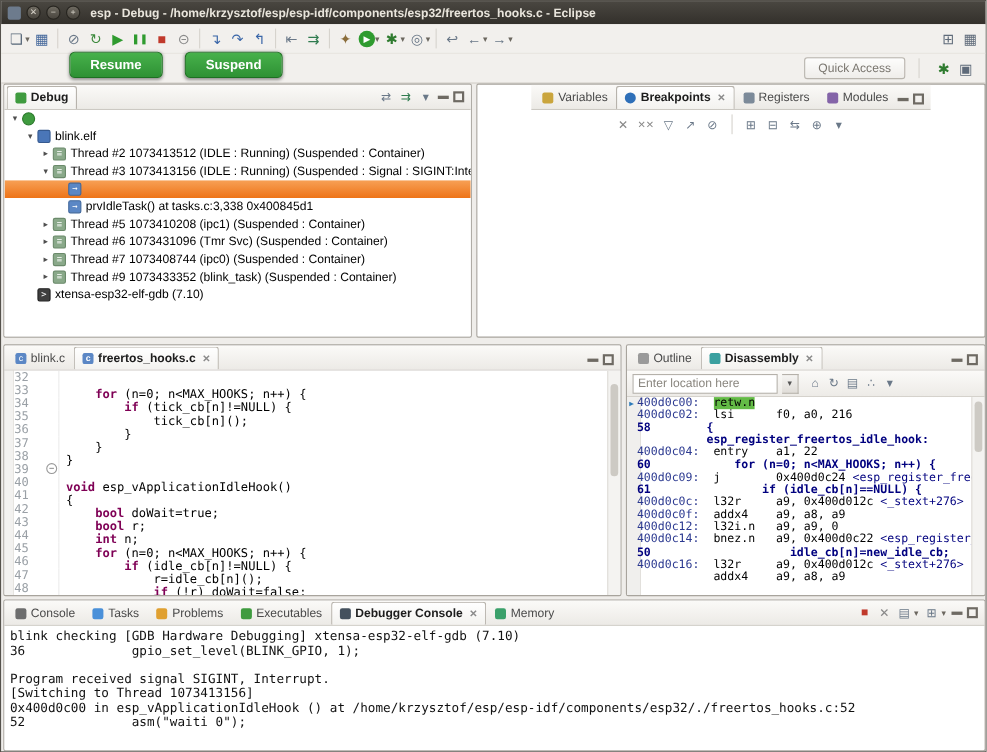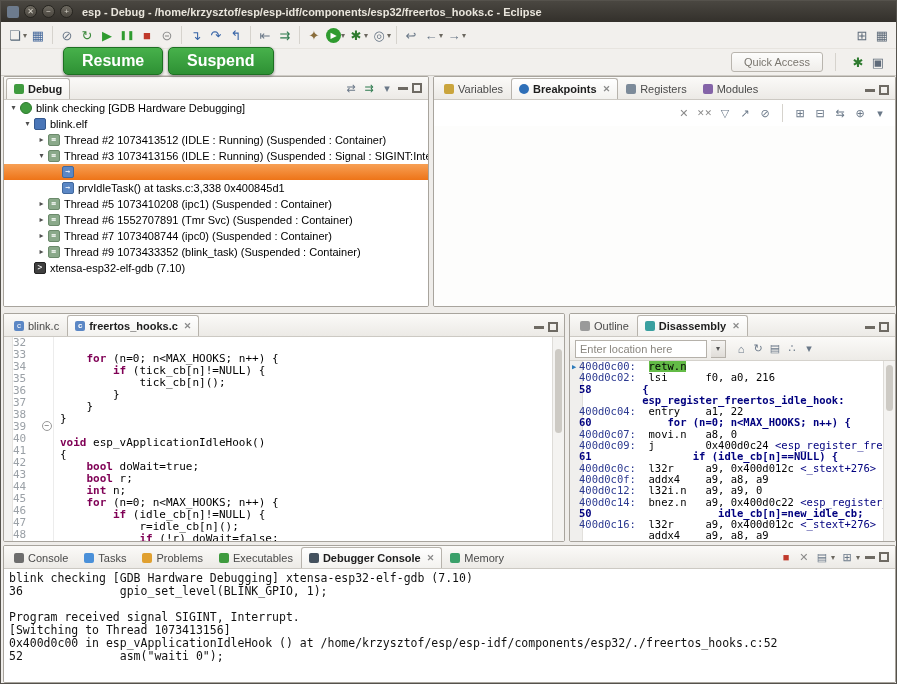--- a/index.html
+++ b/index.html
@@ -15,29 +15,29 @@
 
   
   .toolbar1{height:27px;background:#f2f0ed;display:flex;align-items:center;padding:1px 4px;border-bottom:1px solid #e7e4df;}
   .toolbar2{height:27px;background:#f2f0ed;display:flex;align-items:center;justify-content:flex-end;gap:8px;padding:0 8px;border-bottom:1px solid #cfccc6;}
   .ticon{width:20px;height:20px;display:inline-flex;align-items:center;justify-content:center;font-size:13px;border-radius:3px;cursor:default;}
   .ticon.round{width:15px;height:15px;border-radius:50%;font-size:8px;margin:0 2px;}
   .tsep{display:inline-block;width:1px;height:18px;background:#d6d3cd;margin:0 4px;}
   .caret{font-size:8px;color:#6b675f;margin:0 1px 0 -2px;}
   .tbright{margin-left:auto;display:flex;align-items:center;}
   .quick-access{border:1px solid #b9b5ae;border-radius:3px;background:linear-gradient(#fdfdfc,#efedea);color:#7a766f;font-size:11px;padding:3px 12px;font-family:"Liberation Sans",sans-serif;}
-  .callout{position:absolute;z-index:30;color:#fff;font-weight:bold;font-size:16px;background:linear-gradient(#47b14b,#2e9134);border:1px solid #1d7022;border-radius:5px;padding:4px 18px;box-shadow:0 1px 3px rgba(0,0,0,.4);}
+  .callout{position:absolute;z-index:30;color:#fff;font-weight:bold;font-size:12px;background:linear-gradient(#47b14b,#2e9134);border:1px solid #1d7022;border-radius:5px;padding:4px 18px;box-shadow:0 1px 3px rgba(0,0,0,.4);}
   #callout-resume{left:62px;top:46px;}
   #callout-suspend{left:167px;top:46px;}
 
   
   .workbench{position:absolute;left:2px;top:75px;right:2px;bottom:2px;}
   .panel{position:absolute;background:#fff;border:1px solid #a8a49d;border-radius:2px;overflow:hidden;display:flex;flex-direction:column;}
   #debug-panel{left:0;top:0;width:426px;height:231px;}
-  #bp-panel{left:430px;top:0;width:463px;height:231px;}
+  #bp-panel{left:430px;top:0;width:463px;height:231px;align-items:center;}
   #editor-panel{left:0;top:237px;width:562px;height:229px;}
   #disasm-panel{left:566px;top:237px;width:327px;height:229px;}
   #console-panel{left:0;top:469px;width:893px;height:138px;}
 
   .phead{height:23px;flex:none;background:linear-gradient(#fbfaf8,#eceae6);border-bottom:1px solid #ccc9c3;display:flex;align-items:flex-end;padding:0 2px;}
   .tabs{display:flex;align-items:flex-end;height:100%;overflow:hidden;}
   .tab{display:flex;align-items:center;gap:4px;height:21px;padding:0 7px;font-size:11px;color:#4a4a4a;border:1px solid transparent;border-bottom:none;white-space:nowrap;cursor:default;}
   .tab.sel{background:linear-gradient(#ffffff,#f3f2ef);border-color:#b7b3ac;border-radius:3px 3px 0 0;color:#1d1d1d;font-weight:bold;}
   .tabicon{width:10px;height:10px;border-radius:2px;flex:none;font-size:8px;color:#fff;text-align:center;line-height:10px;}
   .tclose{font-size:9px;color:#8a8a8a;margin-left:2px;}
@@ -176,21 +176,20 @@
               <span class="vicon" style="color: rgb(106, 120, 136);">▾</span>
             </span>
           <span class="minbar"></span>
           <span class="maxbox"></span>
         </span>
       </div>
       <div class="tree" id="debug-tree">
           <div class="trow" style="padding-left: 4px;">
             <span class="twisty">▾</span>
             <span class="nicon debug-target-icon"></span>
-            <span class="tlabel">blink checking [GDB Hardware Debugging]</span>
           </div>
           <div class="trow" style="padding-left: 18px;">
             <span class="twisty">▾</span>
             <span class="nicon program-icon"></span>
             <span class="tlabel">blink.elf</span>
           </div>
           <div class="trow" style="padding-left: 32px;">
             <span class="twisty">▸</span>
             <span class="nicon thread-icon">≡</span>
             <span class="tlabel">Thread #2 1073413512 (IDLE : Running) (Suspended : Container)</span>
@@ -210,21 +209,21 @@
             <span class="tlabel">prvIdleTask() at tasks.c:3,338 0x400845d1</span>
           </div>
           <div class="trow" style="padding-left: 32px;">
             <span class="twisty">▸</span>
             <span class="nicon thread-icon">≡</span>
             <span class="tlabel">Thread #5 1073410208 (ipc1) (Suspended : Container)</span>
           </div>
           <div class="trow" style="padding-left: 32px;">
             <span class="twisty">▸</span>
             <span class="nicon thread-icon">≡</span>
-            <span class="tlabel">Thread #6 1552707891 (Tmr Svc) (Suspended : Container)</span>
+            <span class="tlabel">Thread #6 1073431096 (Tmr Svc) (Suspended : Container)</span>
           </div>
           <div class="trow" style="padding-left: 32px;">
             <span class="twisty">▸</span>
             <span class="nicon thread-icon">≡</span>
             <span class="tlabel">Thread #7 1073408744 (ipc0) (Suspended : Container)</span>
           </div>
           <div class="trow" style="padding-left: 32px;">
             <span class="twisty">▸</span>
             <span class="nicon thread-icon">≡</span>
             <span class="tlabel">Thread #9 1073433352 (blink_task) (Suspended : Container)</span>
@@ -354,21 +353,20 @@
         <div class="vscroll">
           <div class="vthumb" style="top:4px;height:46px;"></div>
         </div>
       <span class="iparrow">▶</span>
           <div class="drow"><span class="daddr">400d0c00:  </span><span class="dhl"><span>retw.n</span></span></div>
           <div class="drow"><span class="daddr">400d0c02:  </span><span>lsi      f0, a0, 216</span></div>
           <div class="drow"><span class="dsrc">58        {</span></div>
           <div class="drow"><span class="dsrc">          esp_register_freertos_idle_hook:</span></div>
           <div class="drow"><span class="daddr">400d0c04:  </span><span>entry    a1, 22</span></div>
           <div class="drow"><span class="dsrc">60            for (n=0; n&lt;MAX_HOOKS; n++) {</span></div>
-          <div class="drow"><span class="daddr">400d0c07:  </span><span>movi.n   a8, 0</span></div>
           <div class="drow"><span class="daddr">400d0c09:  </span><span>j        0x400d0c24 </span><span class="dsym">&lt;esp_register_free</span></div>
           <div class="drow"><span class="dsrc">61                if (idle_cb[n]==NULL) {</span></div>
           <div class="drow"><span class="daddr">400d0c0c:  </span><span>l32r     a9, 0x400d012c </span><span class="dsym">&lt;_stext+276&gt;</span></div>
           <div class="drow"><span class="daddr">400d0c0f:  </span><span>addx4    a9, a8, a9</span></div>
           <div class="drow"><span class="daddr">400d0c12:  </span><span>l32i.n   a9, a9, 0</span></div>
           <div class="drow"><span class="daddr">400d0c14:  </span><span>bnez.n   a9, 0x400d0c22 </span><span class="dsym">&lt;esp_register_</span></div>
           <div class="drow"><span class="dsrc">50                    idle_cb[n]=new_idle_cb;</span></div>
           <div class="drow"><span class="daddr">400d0c16:  </span><span>l32r     a9, 0x400d012c </span><span class="dsym">&lt;_stext+276&gt;</span></div>
           <div class="drow"><span class="daddr">           </span><span>addx4    a9, a8, a9</span></div>
         </div>

